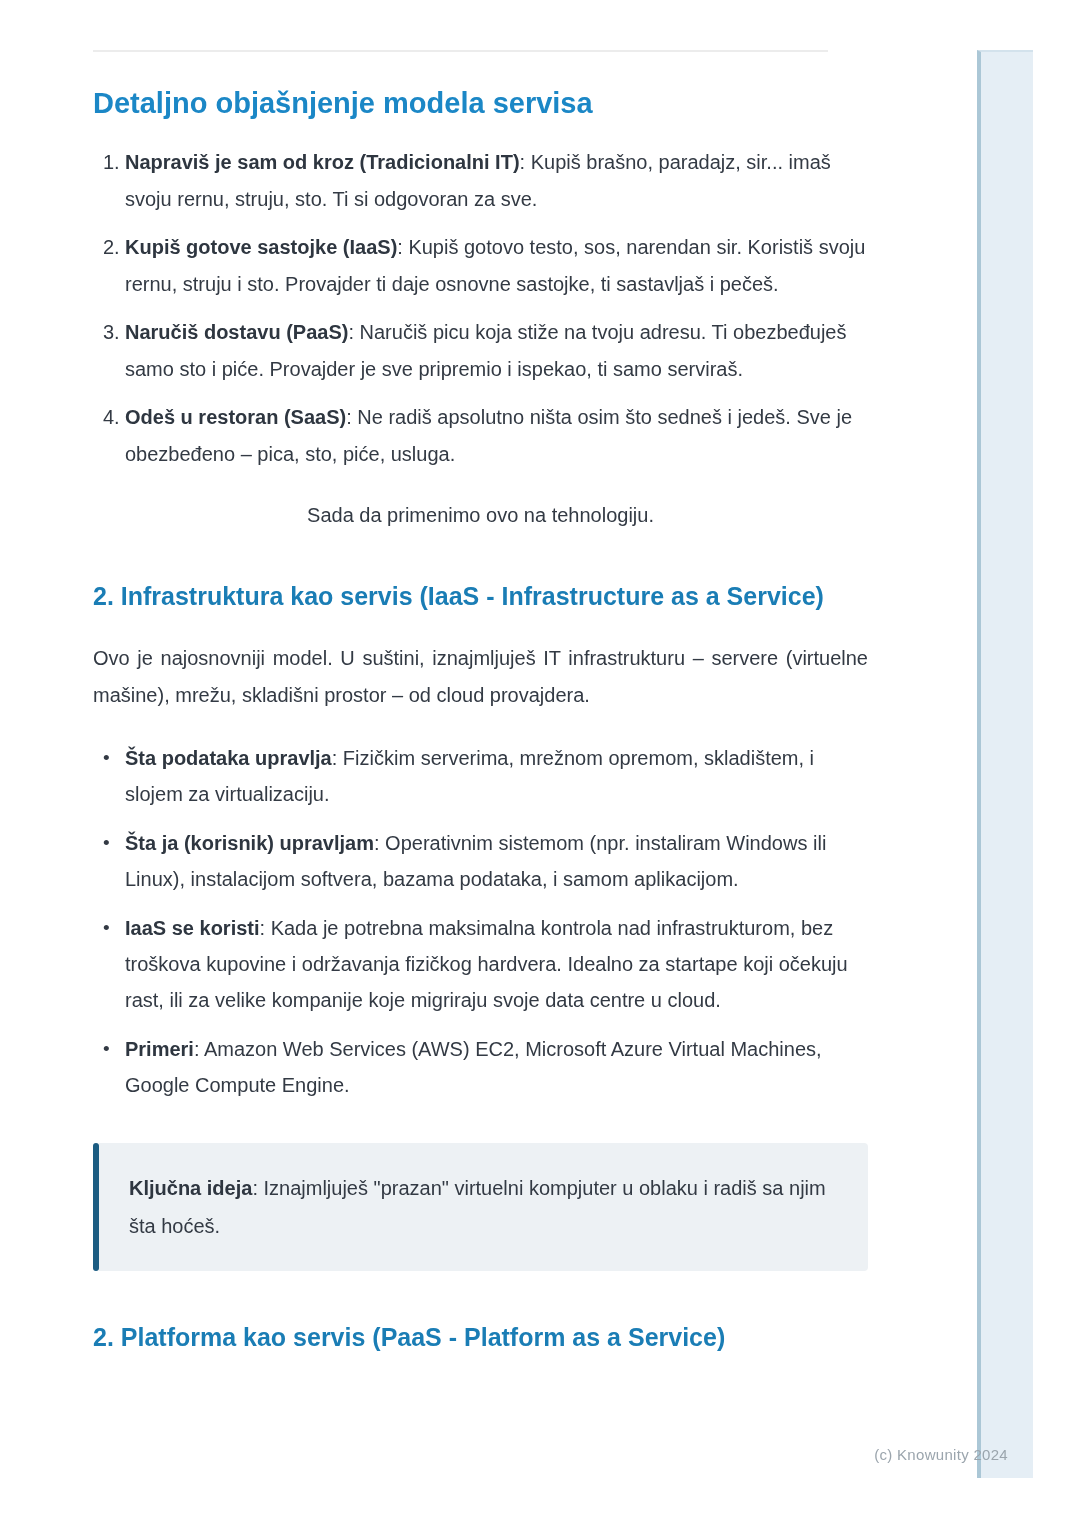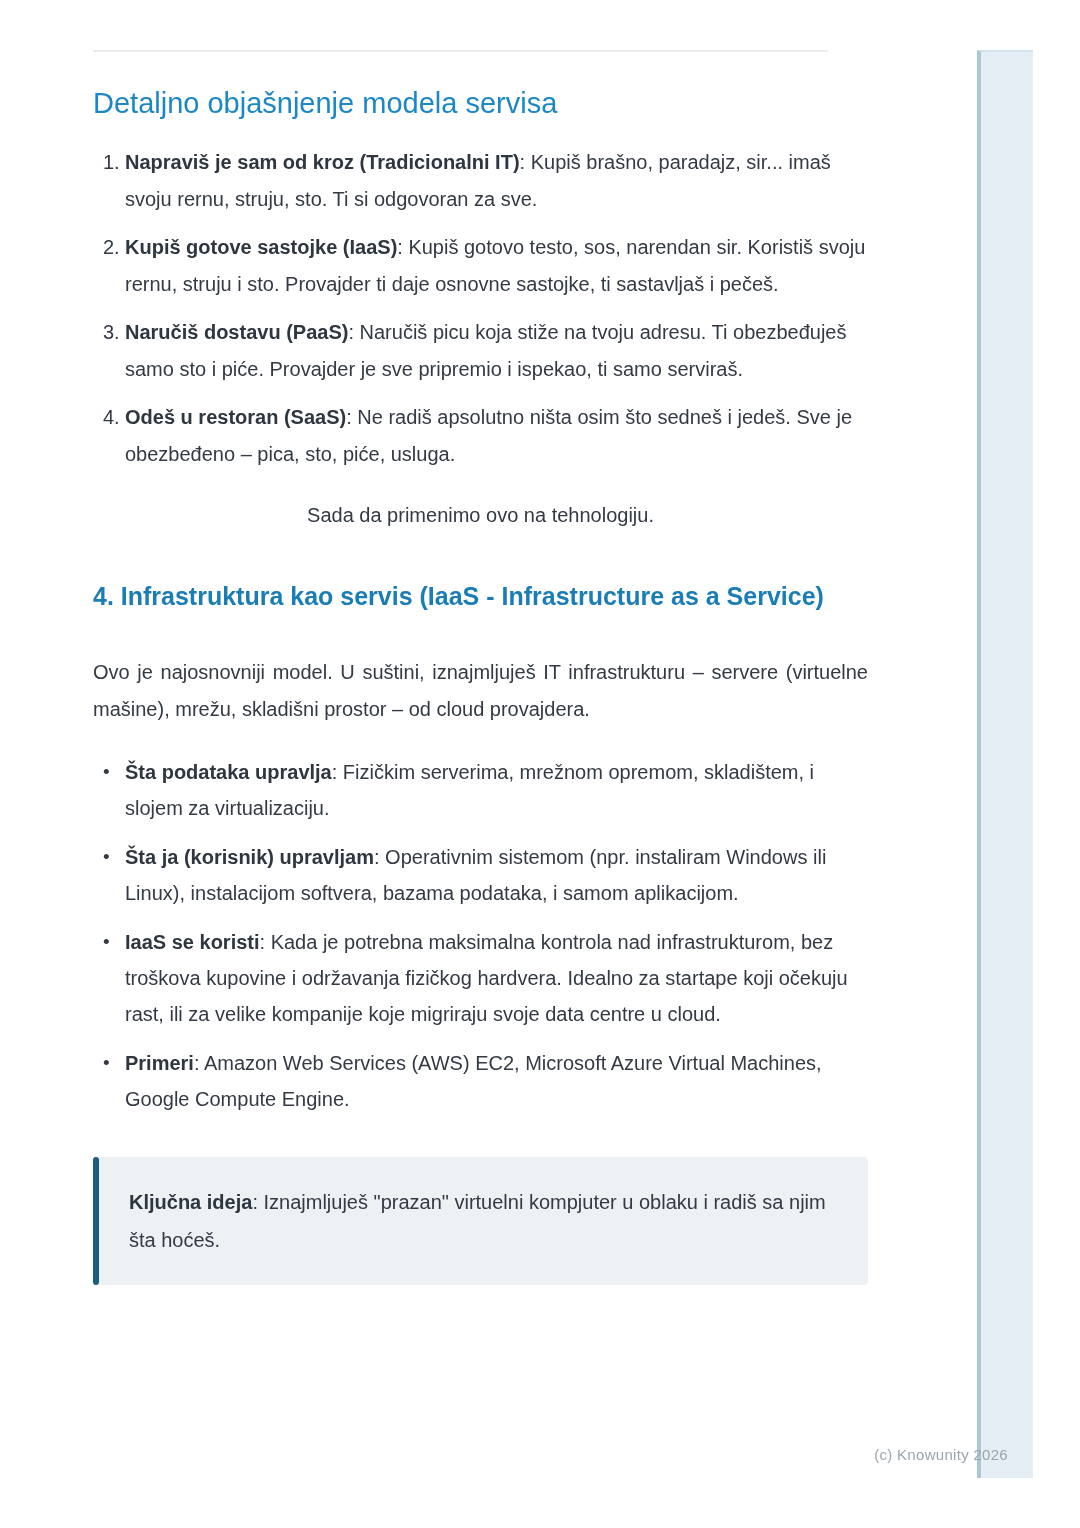--- a/index.html
+++ b/index.html
@@ -28,21 +28,21 @@
   }
 
   .content {
     position: absolute; left: 93px; top: 50px;
     width: 775px; z-index: 2;
   }
 
   h1.page-title {
     margin: 36px 0 0 0;
     font-size: 29px; line-height: 34px;
-    font-weight: 400;
+    font-weight: 700;
     color: #1b87c6;
   }
 
   p.para {
     margin: 24px 0 0 0;
     font-size: 20px; line-height: 37px;
     text-align: justify;
   }
   p.left { text-align: center; }
 
@@ -130,23 +130,23 @@
       <span class="li-body"><b>Naručiš dostavu (PaaS)</b><span>: Naručiš picu koja stiže na tvoju adresu. Ti obezbeđuješ samo sto i piće. Provajder je sve pripremio i ispekao, ti samo serviraš.</span></span>
     </li>
     <li>
       <span class="marker">4.</span>
       <span class="li-body"><b>Odeš u restoran (SaaS)</b><span>: Ne radiš apsolutno ništa osim što sedneš i jedeš. Sve je obezbeđeno – pica, sto, piće, usluga.</span></span>
     </li>
   </ol>
 
   <p class="para left">Sada da primenimo ovo na tehnologiju.</p>
 
-  <h2 class="section-heading">4. Infrastruktura kao servis (IaaS - Infrastructure as a Service)</h2>
+  <h2 class="section-heading">2. Infrastruktura kao servis (IaaS - Infrastructure as a Service)</h2>
 
-  <p class="para" style="margin-top:40px;">Ovo je najosnovniji model. U suštini, iznajmljuješ IT infrastrukturu – servere (virtuelne mašine), mrežu, skladišni prostor – od cloud provajdera.</p>
+  <p class="para" style="margin-top:26px;">Ovo je najosnovniji model. U suštini, iznajmljuješ IT infrastrukturu – servere (virtuelne mašine), mrežu, skladišni prostor – od cloud provajdera.</p>
 
   <ul class="bullet-list">
     <li>
       <span class="bullet-glyph">•</span>
       <span class="li-body"><b>Šta podataka upravlja</b><span>: Fizičkim serverima, mrežnom opremom, skladištem, i slojem za virtualizaciju.</span></span>
     </li>
     <li>
       <span class="bullet-glyph">•</span>
       <span class="li-body"><b>Šta ja (korisnik) upravljam</b><span>: Operativnim sistemom (npr. instaliram Windows ili Linux), instalacijom softvera, bazama podataka, i samom aplikacijom.</span></span>
     </li>
@@ -158,16 +158,17 @@
       <span class="bullet-glyph">•</span>
       <span class="li-body"><b>Primeri</b><span>: Amazon Web Services (AWS) EC2, Microsoft Azure Virtual Machines, Google Compute Engine.</span></span>
     </li>
   </ul>
 
   <div class="callout">
     <div class="callout-accent"></div>
     <div class="callout-body"><b>Ključna ideja</b><span>: Iznajmljuješ "prazan" virtuelni kompjuter u oblaku i radiš sa njim šta hoćeš.</span></div>
   </div>
 
+  <h2 class="section-heading" style="margin-top:48px;">2. Platforma kao servis (PaaS - Platform as a Service)</h2>
 
 </div>
 
-<div class="watermark">(c) Knowunity 2026</div>
+<div class="watermark">(c) Knowunity 2024</div>
 
 </body></html>

